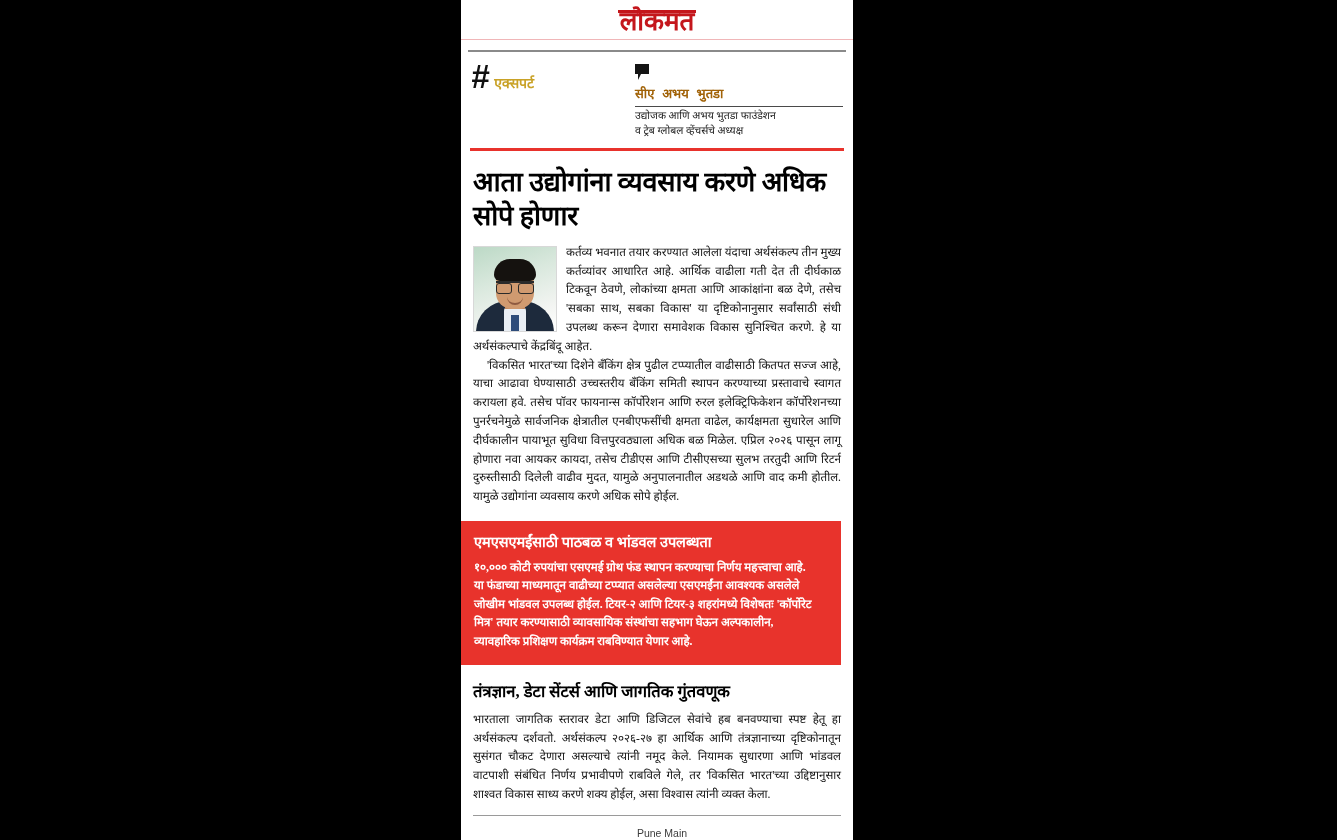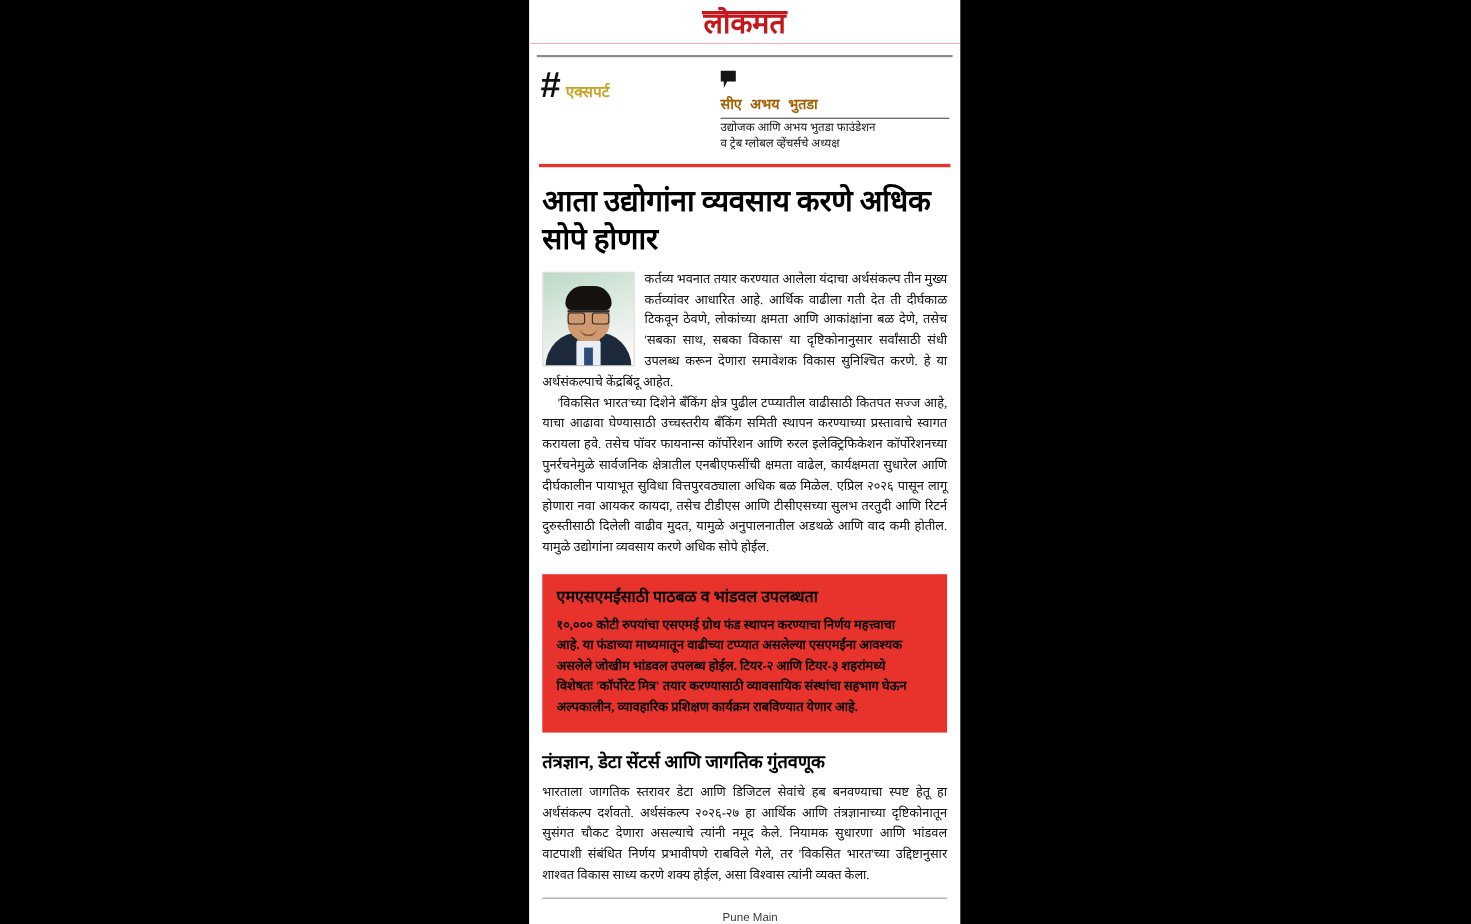--- a/index.html
+++ b/index.html
@@ -17,21 +17,21 @@
   
   #viewport {
     position: relative;
     width: 1337px;
     height: 840px;
     background: #000000;
   }
 
   #clipping {
     position: absolute;
-    left: 481px;
+    left: 461px;
     top: 0px;
     width: 392px;
     height: 840px;
     background: #ffffff;
     box-sizing: border-box;
     padding: 0;
     overflow: hidden;
   }
 
   
@@ -272,23 +272,23 @@
   .article p {
     margin: 0;
     text-indent: 14px;
   }
   .article p.first {
     text-indent: 0;
   }
 
   
   .red-box {
-    margin: 14px 12px 0 12px;
+    margin: 14px 12px 0 0;
     background: #e8332c;
-    color: #000000;
+    color: #ffffff;
     padding: 12px 28px 14px 13px;
     box-sizing: border-box;
   }
   .red-box-title {
     font-family: "Liberation Serif", "DejaVu Serif", serif;
     font-weight: bold;
     font-size: 14.5px;
     line-height: 1.3;
     margin-bottom: 7px;
     display: block;

